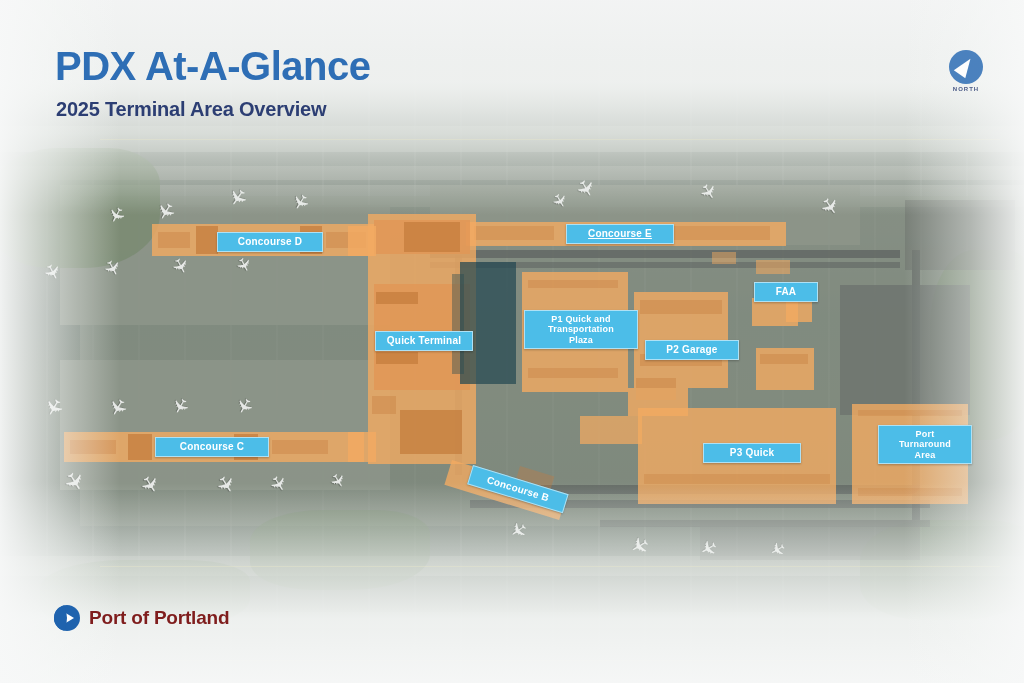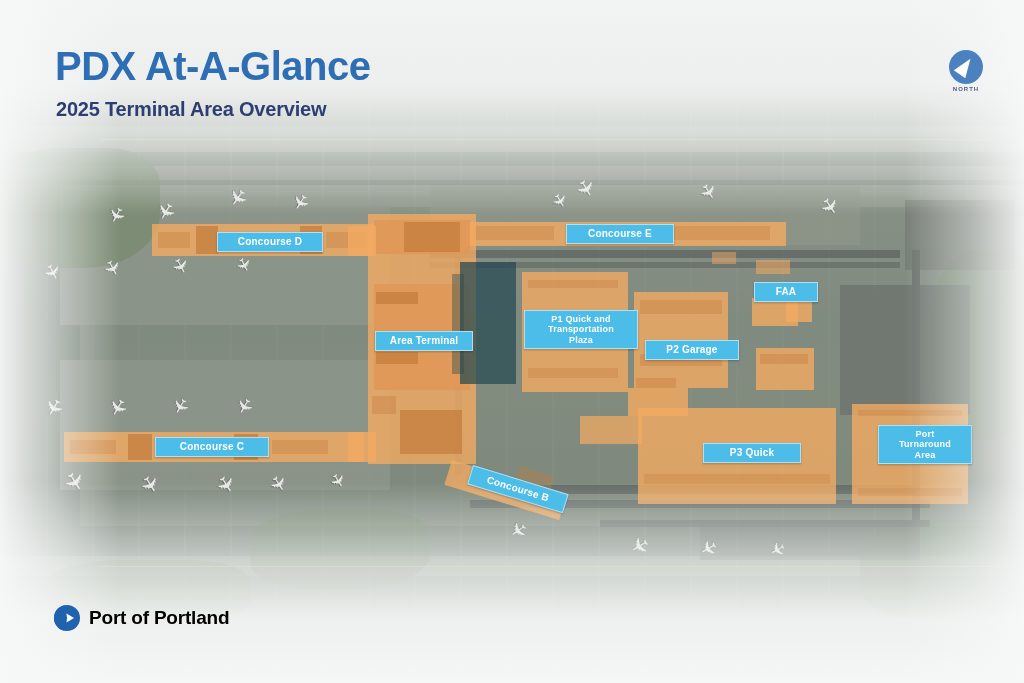--- a/index.html
+++ b/index.html
@@ -67,21 +67,21 @@
   #compass .ntxt{font-size:6px;font-weight:bold;color:#2C3E73;letter-spacing:1px;margin-top:2px;}
 
   
   #logo{position:absolute;left:54px;bottom:52px;display:flex;align-items:center;gap:9px;}
   #logo .mark{width:26px;height:26px;border-radius:50%;background:#1F63AE;position:relative;
     overflow:hidden;flex:none;}
   #logo .mark:before{content:"";position:absolute;left:5px;top:4px;width:0;height:0;
     border-top:9px solid transparent;border-bottom:9px solid transparent;border-left:15px solid #fff;}
   #logo .mark:after{content:"";position:absolute;left:-4px;top:-4px;width:17px;height:34px;
     border-radius:50%;background:#1F63AE;}
-  #logo .wordmark{font-size:19px;font-weight:bold;color:#000000;letter-spacing:-.2px;}
+  #logo .wordmark{font-size:19px;font-weight:bold;color:#7f1d1d;letter-spacing:-.2px;}
 </style>
 </head>
 <body>
 
 <div id="stage">
 
   <div id="aerial"></div>
 
   <div id="photo-features">
 
@@ -213,22 +213,22 @@
     <div class="bldg" style="left:712px;top:252px;width:24px;height:12px;opacity:.6"></div>
   </div>
 
   <div id="hazeTop"></div>
   <div id="hazeBot"></div>
   <div id="hazeL"></div>
   <div id="hazeR"></div>
 
   <div id="label-layer">
       <div class="lbl" style="left: 217px; top: 232px; min-width: 88px; font-size: 10px; background: rgb(76, 189, 232); color: rgb(255, 255, 255);">Concourse D</div>
-      <div class="lbl" style="left: 566px; top: 224px; min-width: 90px; font-size: 10px; background: rgb(76, 189, 232); color: rgb(255, 255, 255);">Concourse E</div>
-      <div class="lbl" style="left: 375px; top: 331px; min-width: 80px; font-size: 10px; background: rgb(76, 189, 232); color: rgb(255, 255, 255);">Area Terminal</div>
+      <div class="lbl" style="left: 566px; top: 224px; min-width: 90px; font-size: 10px; background: rgb(76, 189, 232); color: rgb(255, 255, 255); text-decoration: underline;">Concourse E</div>
+      <div class="lbl" style="left: 375px; top: 331px; min-width: 80px; font-size: 10px; background: rgb(76, 189, 232); color: rgb(255, 255, 255);">Quick Terminal</div>
       <div class="lbl" style="left: 524px; top: 310px; min-width: 96px; font-size: 9px; background: rgb(76, 189, 232); color: rgb(255, 255, 255);">P1 Quick and
 Transportation
 Plaza</div>
       <div class="lbl" style="left: 645px; top: 340px; min-width: 76px; font-size: 10px; background: rgb(76, 189, 232); color: rgb(255, 255, 255);">P2 Garage</div>
       <div class="lbl" style="left: 754px; top: 282px; min-width: 46px; font-size: 10px; background: rgb(76, 189, 232); color: rgb(255, 255, 255);">FAA</div>
       <div class="lbl" style="left: 703px; top: 443px; min-width: 80px; font-size: 10px; background: rgb(76, 189, 232); color: rgb(255, 255, 255);">P3 Quick</div>
       <div class="lbl" style="left: 878px; top: 425px; min-width: 76px; font-size: 9px; background: rgb(76, 189, 232); color: rgb(255, 255, 255);">Port
 Turnaround
 Area</div>
       <div class="lbl" style="left: 155px; top: 437px; min-width: 96px; font-size: 10px; background: rgb(76, 189, 232); color: rgb(255, 255, 255);">Concourse C</div>

